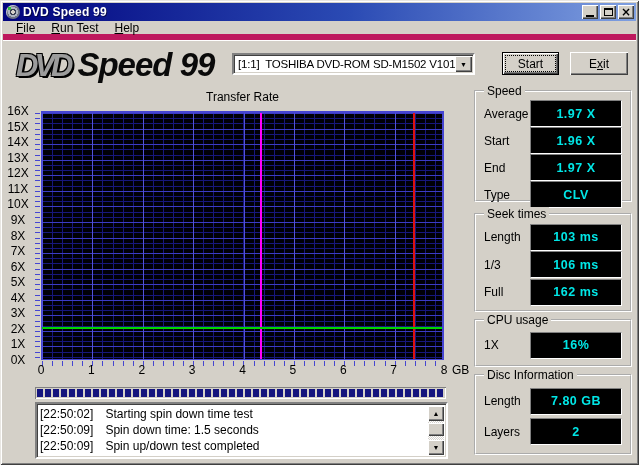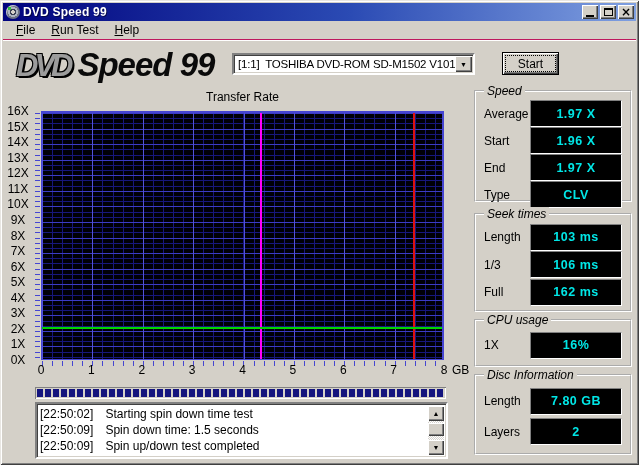--- a/index.html
+++ b/index.html
@@ -31,21 +31,21 @@
     display:flex; align-items:center; justify-content:center; font-size:10px; line-height:1;
   }
   .glyph-min { width:8px; height:2px; background:#000; margin-top:7px; }
   .glyph-max { width:9px; height:8px; border:1px solid #000; border-top-width:2px; }
   .glyph-close { font-weight:bold; font-size:12px; font-family:"DejaVu Sans", sans-serif; }
 
   
   .menubar {
     position:absolute; left:3px; right:3px; top:21px; height:19px;
     display:flex; align-items:center; padding-left:6px; gap:2px;
-    border-bottom:1px solid #be185d; box-shadow:0 1px 0 #fff;
+    border-bottom:6px solid #be185d; box-shadow:0 1px 0 #fff;
     background:#d4d0c8;
   }
   .menu-item { padding:2px 7px; cursor:default; }
   .hot { text-decoration:underline; }
 
   
   .logo { position:absolute; left:16px; top:46px; white-space:nowrap; }
   .logo-dvd {
     font-size:31px; font-weight:900; font-style:italic; letter-spacing:-4px; color:#9c9c9c;
     text-shadow:-1px -1px 0 #000, 1px -1px 0 #000, -1px 1px 0 #000, 1px 1px 0 #000, 2px 2px 0 #000;
@@ -104,21 +104,21 @@
   .xaxis span { width:16px; text-align:center; }
   .x-unit { position:absolute; left:452px; top:363px; font-size:12px; }
 
   
   .group {
     position:absolute; left:474px; width:158px;
     border:2px groove #fff; border-radius:1px;
     display:flex; flex-direction:column; justify-content:space-evenly;
     padding:8px 8px 4px 8px;
   }
-  .gtitle { position:absolute; top:-8px; left:8px; background:#d4d0c8; padding:0 3px; font-size:12px;font-style:italic; }
+  .gtitle { position:absolute; top:-8px; left:8px; background:#d4d0c8; padding:0 3px; font-size:12px; }
   .g-speed { top:90px;  height:112px; }
   .g-seek  { top:213px; height:99px;  }
   .g-cpu   { top:319px; height:48px;  }
   .g-disc  { top:374px; height:81px;  }
   .prow { display:flex; align-items:center; justify-content:space-between; }
   .plabel { font-size:12px; }
   .lcd {
     width:92px; height:27px; background:#000; color:#00e6e6; font-weight:bold; font-size:12.5px;
     display:flex; align-items:center; justify-content:center; letter-spacing:.5px;
     border:1px solid #808080; border-right-color:#fff; border-bottom-color:#fff;
@@ -179,20 +179,21 @@
   <div class="logo">
     <span class="logo-dvd">DVD</span><span class="logo-speed">Speed 99</span>
   </div>
 
   <div class="combo">
     <span class="combo-text">[1:1]  TOSHIBA DVD-ROM SD-M1502 V1012</span>
     <span class="combo-btn">▼</span>
   </div>
 
   <button class="btn btn-start">Start</button>
+  <button class="btn btn-exit"><span>E</span><span class="hot">x</span><span>it</span></button>
 
   <div class="chart-title">Transfer Rate</div>
   <div class="yaxis" id="yaxis">
       <span>16X</span>
       <span>15X</span>
       <span>14X</span>
       <span>13X</span>
       <span>12X</span>
       <span>11X</span>
       <span>10X</span>

